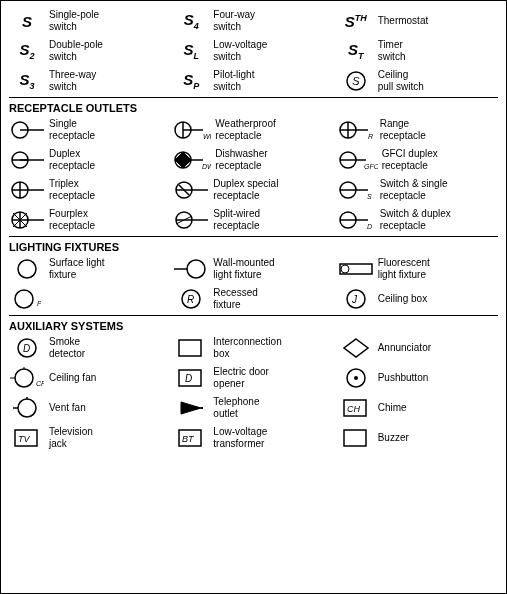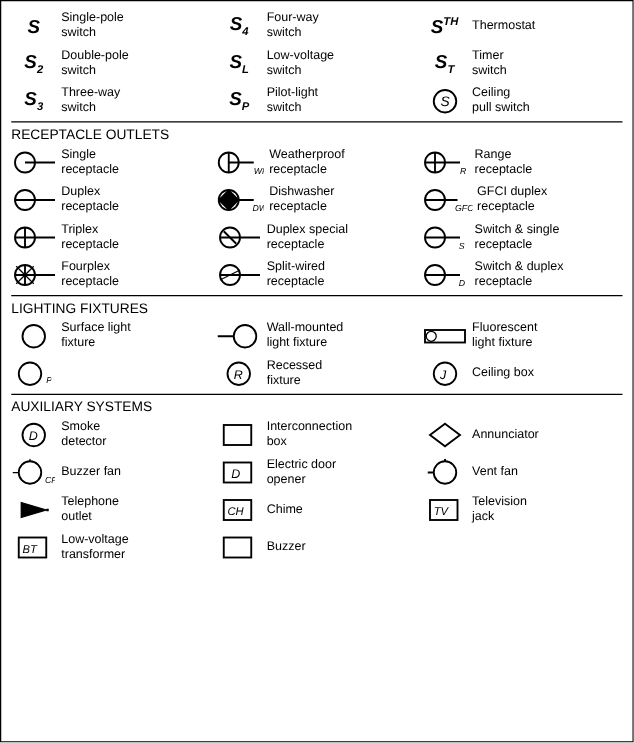--- a/index.html
+++ b/index.html
@@ -34,21 +34,21 @@
       align-items: center;
       justify-content: center;
       font-size: 13px;
       font-style: italic;
     }
     .label {
       font-size: 10px;
       line-height: 1.2;
     }
     .section-title {
-      font-weight: normal;
+      font-weight: bold;
       font-size: 11px;
       margin: 4px 0 2px 0;
     }
     
     .s-symbol {
       font-style: italic;
       font-size: 15px;
       font-weight: bold;
       line-height: 1;
     }
@@ -388,33 +388,42 @@
 
     <div class="item">
       <div class="symbol">
         <svg width="34" height="22">
           <circle cx="14" cy="11" r="9" fill="none" stroke="#000" stroke-width="1.5"></circle>
           <line x1="5" y1="11" x2="0" y2="11" stroke="#000" stroke-width="1"></line>
           <line x1="14" y1="2" x2="14" y2="0" stroke="#000" stroke-width="1"></line>
           <text x="26" y="19" font-size="7" font-family="Arial">CF</text>
         </svg>
       </div>
-      <div class="label">Buzzer fan</div>
+      <div class="label">Ceiling fan</div>
     </div>
 
     <div class="item">
       <div class="symbol">
         <svg width="28" height="22">
           <rect x="2" y="3" width="22" height="16" fill="none" stroke="#000" stroke-width="1.5"></rect>
           <text x="8" y="15" font-size="10" font-family="Arial" font-style="italic">D</text>
         </svg>
       </div>
       <div class="label">Electric door<br>opener</div>
     </div>
 
+    <div class="item">
+      <div class="symbol">
+        <svg width="22" height="22">
+          <circle cx="11" cy="11" r="9" fill="none" stroke="#000" stroke-width="1.5"></circle>
+          <circle cx="11" cy="11" r="2" fill="#000"></circle>
+        </svg>
+      </div>
+      <div class="label">Pushbutton</div>
+    </div>
 
     <div class="item">
       <div class="symbol">
         <svg width="28" height="22">
           <circle cx="14" cy="11" r="9" fill="none" stroke="#000" stroke-width="1.5"></circle>
           <line x1="5" y1="11" x2="0" y2="11" stroke="#000" stroke-width="1.5"></line>
           <line x1="14" y1="2" x2="14" y2="0" stroke="#000" stroke-width="1.5"></line>
         </svg>
       </div>
       <div class="label">Vent fan</div>

